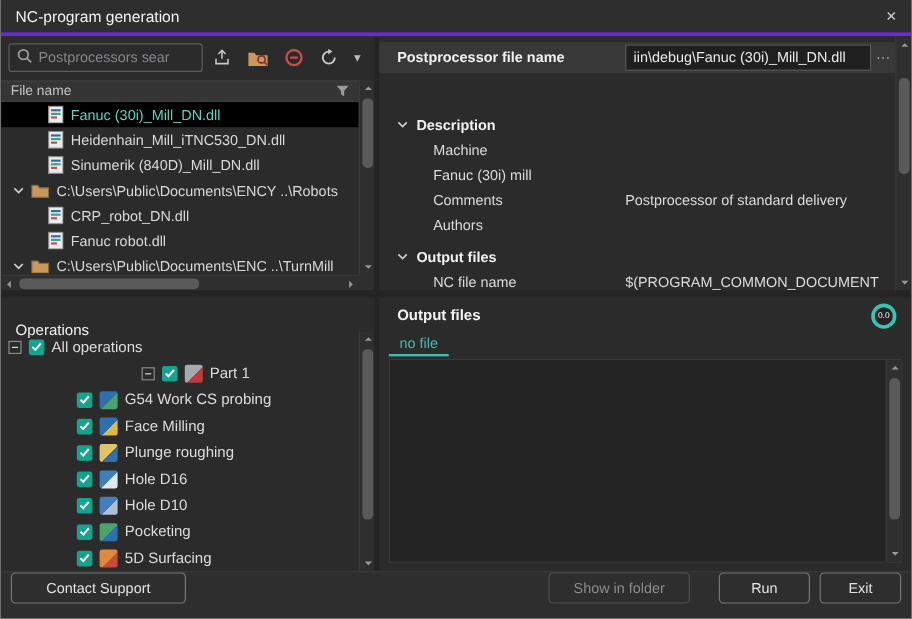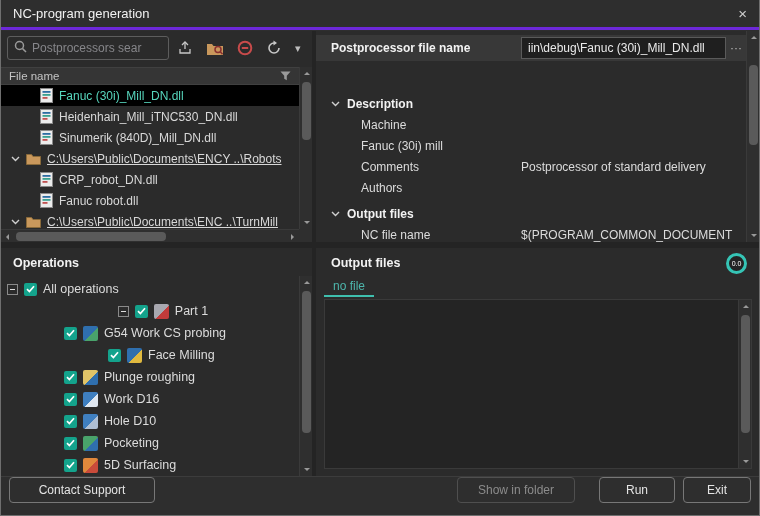--- a/index.html
+++ b/index.html
@@ -33,21 +33,21 @@
   .tbicons { position:absolute; left:176px; top:5px; height:24px; display:flex; align-items:center; gap:13px; }
   .tbi { display:inline-flex; align-items:center; justify-content:center; cursor:pointer; }
   .chev-dd { color:#bdbdbd; font-size:11px; }
   
   .fhead { position:absolute; left:0; top:36px; width:298px; height:18px; background:#353535;
     border-top:1px solid #404040; border-bottom:1px solid #404040; display:flex; align-items:center;
     padding:0 8px; color:#c4c4c4; font-size:11.5px; }
   .funnel { margin-left:auto; display:inline-flex; }
   .flist { position:absolute; left:0; top:54px; width:298px; height:144px; overflow:hidden; }
   .frow { height:21px; display:flex; align-items:center; gap:6px; padding-left:39px; white-space:nowrap; color:#d8d8d8; cursor:default; }
-  .frow.folder { padding-left:10px;text-decoration:underline; }
+  .frow.folder { padding-left:10px; }
   .frow.sel { background:#000; color:#57d6bd; }
   .flabel { overflow:hidden; text-overflow:ellipsis; }
   .chev, .schev { display:inline-flex; flex:none; }
   .doc-ic, .fold-ic { display:inline-flex; flex:none; }
   
   .vscroll { position:absolute; width:13px; background:#2f2f2f; border-left:1px solid #3a3a3a; }
   .hscroll { position:absolute; height:13px; background:#2f2f2f; border-top:1px solid #3a3a3a; }
   .thumb { position:absolute; left:2px; width:9px; background:#5a5a5a; border-radius:4px; }
   .hthumb { position:absolute; top:2px; height:9px; background:#5a5a5a; border-radius:4px; }
   .arr { position:absolute; width:13px; height:13px; display:flex; align-items:center; justify-content:center; cursor:pointer; }
@@ -65,21 +65,21 @@
     align-items:center; padding:0 6px; color:#eaeaea; white-space:nowrap; overflow:hidden; }
   .pbrowse { width:20px; text-align:center; color:#bdbdbd; cursor:pointer; flex:none; }
   .prop-rows { position:absolute; left:0; top:34px; width:430px;margin-top:26px; }
   .prop-section { height:21px; display:flex; align-items:center; gap:7px; padding-left:15px;
     font-weight:bold; color:#f2f2f2; margin-top:5px; }
   .prop-rows .prop-section:first-child { margin-top:2px; }
   .prop-row { height:21px; display:flex; align-items:center; padding-left:45px; }
   .plabel { width:160px; flex:none; color:#dcdcdc; }
   .pvalue { flex:1; white-space:nowrap; overflow:hidden; color:#dcdcdc; }
   
-  .ops-title { position:absolute; left:12px; top:8px; font-weight:bold; font-size:12.5px; color:#f2f2f2; }
+  .ops-title { position:absolute; left:12px; top:20px; font-weight:normal; font-size:12.5px; color:#f2f2f2; }
   .op-tree { position:absolute; left:0; top:30px; width:298px; height:198px; overflow:hidden; }
   .op-row { height:22px; display:flex; align-items:center; gap:6px; white-space:nowrap; font-size:12.5px; }
   .expbox { width:11px; height:11px; border:1px solid #8a8a8a; background:#2b2b2b; flex:none;
     display:inline-flex; align-items:center; justify-content:center; cursor:pointer; }
   .expbox::after { content:""; width:5px; height:1px; background:#ddd; }
   .sp11 { width:11px; flex:none; }
   .cb { width:13px; height:13px; background:#14a38c; border-radius:2px; flex:none;
     display:inline-flex; align-items:center; justify-content:center; cursor:pointer; }
   .op-ic { width:15px; height:15px; flex:none; border-radius:2px; }
   
@@ -334,21 +334,21 @@
         <div class="op-row" style="padding-left: 46px;">
           <span class="sp11"></span>
           <span class="cb">
             <svg width="9" height="8" viewBox="0 0 9 8">
               <path d="M1 4.2 L3.4 6.5 L8 1.2" stroke="#fff" stroke-width="1.7" fill="none"></path>
             </svg>
           </span>
           <span class="op-ic" style="background:linear-gradient(135deg,#2f6fae 55%,#49a36b 45%)"></span>
           <span class="op-label">G54 Work CS probing</span>
         </div>
-        <div class="op-row" style="padding-left: 46px; margin-left: 44px;">
+        <div class="op-row" style="padding-left: 46px;">
           <span class="sp11"></span>
           <span class="cb">
             <svg width="9" height="8" viewBox="0 0 9 8">
               <path d="M1 4.2 L3.4 6.5 L8 1.2" stroke="#fff" stroke-width="1.7" fill="none"></path>
             </svg>
           </span>
           <span class="op-ic" style="background:linear-gradient(135deg,#2f6fae 55%,#e0b93f 45%)"></span>
           <span class="op-label">Face Milling</span>
         </div>
         <div class="op-row" style="padding-left: 46px;">
@@ -362,21 +362,21 @@
           <span class="op-label">Plunge roughing</span>
         </div>
         <div class="op-row" style="padding-left: 46px;">
           <span class="sp11"></span>
           <span class="cb">
             <svg width="9" height="8" viewBox="0 0 9 8">
               <path d="M1 4.2 L3.4 6.5 L8 1.2" stroke="#fff" stroke-width="1.7" fill="none"></path>
             </svg>
           </span>
           <span class="op-ic" style="background:linear-gradient(135deg,#3f7fc0 55%,#dfe7f0 45%)"></span>
-          <span class="op-label">Work D16</span>
+          <span class="op-label">Hole D16</span>
         </div>
         <div class="op-row" style="padding-left: 46px;">
           <span class="sp11"></span>
           <span class="cb">
             <svg width="9" height="8" viewBox="0 0 9 8">
               <path d="M1 4.2 L3.4 6.5 L8 1.2" stroke="#fff" stroke-width="1.7" fill="none"></path>
             </svg>
           </span>
           <span class="op-ic" style="background:linear-gradient(135deg,#3f7fc0 55%,#aebfd4 45%)"></span>
           <span class="op-label">Hole D10</span>

